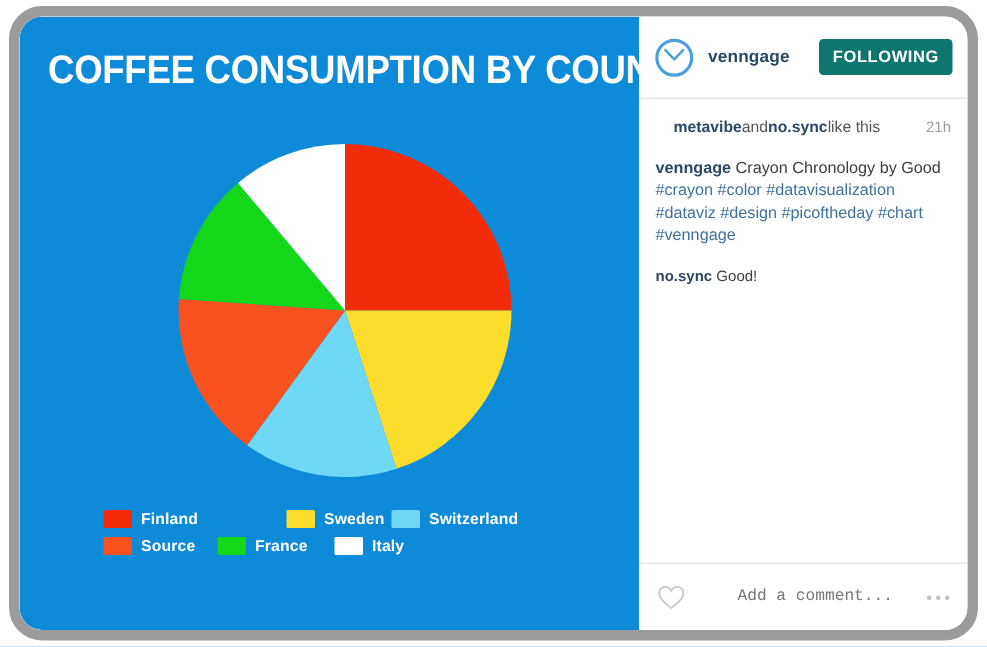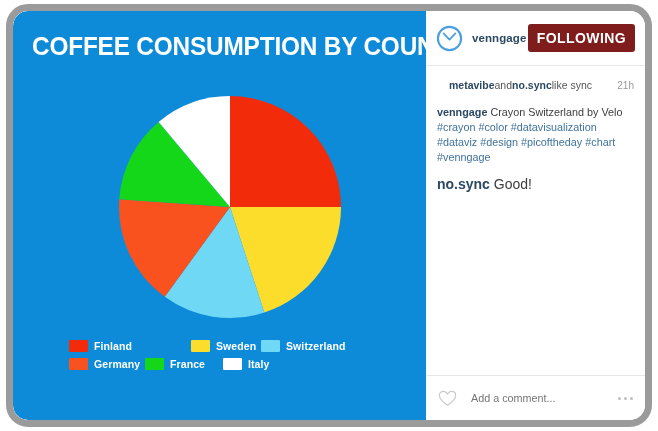--- a/index.html
+++ b/index.html
@@ -143,23 +143,23 @@
   }
   #username {
     margin-left: 9px;
     font-size: 11.5px;
     font-weight: bold;
     color: #2c4963;
     letter-spacing: 0.1px;
   }
   #follow-button {
     margin-left: auto;
-    background: #7f1d1d;
+    background: #0f766e;
     color: #ffffff;
-    font-size: 14px;
+    font-size: 11px;
     font-weight: bold;
     letter-spacing: 0.4px;
     padding: 6px 9px 6px 9px;
     border-radius: 3px;
     border: none;
     cursor: pointer;
     font-family: "Liberation Sans", sans-serif;
   }
 
   #post-body {
@@ -185,44 +185,45 @@
     text-align: center;
   }
   .caption-block {
     font-size: 10.8px;
     line-height: 15px;
     color: #3d3d3d;
     margin-bottom: 12px;
   }
   .hashtags { color: #3f729b; }
   .comment-line {
-    font-size: 14px;
+    font-size: 10px;
     line-height: 15px;
     color: #3d3d3d;
   }
 
   #comment-bar {
     height: 45px;
     flex: 0 0 45px;
     border-top: 1px solid #e8e8e8;
     display: flex;
     align-items: center;
     padding: 0 12px;
     box-sizing: border-box;
   }
   #heart-icon { flex: 0 0 20px; line-height: 0; }
   #comment-input {
     border: none;
     outline: none;
     margin-left: 11px;
     font-size: 10.8px;
     color: #9a9a9a;
-    font-family: Liberation Sans, sans-serif;
+    font-family: Liberation Mono, monospace;
     flex: 1 1 auto;
     background: transparent;
+    text-align: center;
   }
   #more-dots {
     margin-left: auto;
     display: flex;
     gap: 3px;
     align-items: center;
     flex: 0 0 auto;
   }
   .dot {
     width: 3px;
@@ -260,21 +261,21 @@
           <div class="legend-item" style="width: 70px; padding-left: 44px;">
             <span class="legend-swatch" style="background: rgb(252, 221, 43);"></span>
             <span class="legend-label">Sweden</span>
           </div>
           <div class="legend-item" style="width: 94px;">
             <span class="legend-swatch" style="background: rgb(111, 216, 245);"></span>
             <span class="legend-label">Switzerland</span>
           </div>
           <div class="legend-item" style="width: 76px;">
             <span class="legend-swatch" style="background: rgb(249, 82, 30);"></span>
-            <span class="legend-label">Germany</span>
+            <span class="legend-label">Source</span>
           </div>
           <div class="legend-item" style="width: 78px;">
             <span class="legend-swatch" style="background: rgb(20, 215, 25);"></span>
             <span class="legend-label">France</span>
           </div>
           <div class="legend-item" style="width: 60px;">
             <span class="legend-swatch" style="background: rgb(255, 255, 255);"></span>
             <span class="legend-label">Italy</span>
           </div>
         </div>
@@ -294,27 +295,27 @@
         <span id="username">venngage</span>
         <button id="follow-button">FOLLOWING</button>
       </div>
 
       <div id="post-body">
 
         <div class="likes-row">
           <span class="bold-user">metavibe</span>
           <span class="likes-text"> and </span>
           <span class="bold-user">no.sync</span>
-          <span class="likes-text"> like sync</span>
+          <span class="likes-text"> like this</span>
           <span class="timestamp">21h</span>
         </div>
 
         <div class="caption-block">
           <span class="bold-user">venngage</span>
-          <span>Crayon Switzerland by Velo</span>
+          <span>Crayon Chronology by Good</span>
           <span class="hashtags">#crayon #color #datavisualization #dataviz #design #picoftheday #chart #venngage</span>
         </div>
 
         <div class="comment-line">
           <span class="bold-user">no.sync</span>
           <span>Good!</span>
         </div>
       </div>
 
       <div id="comment-bar">

